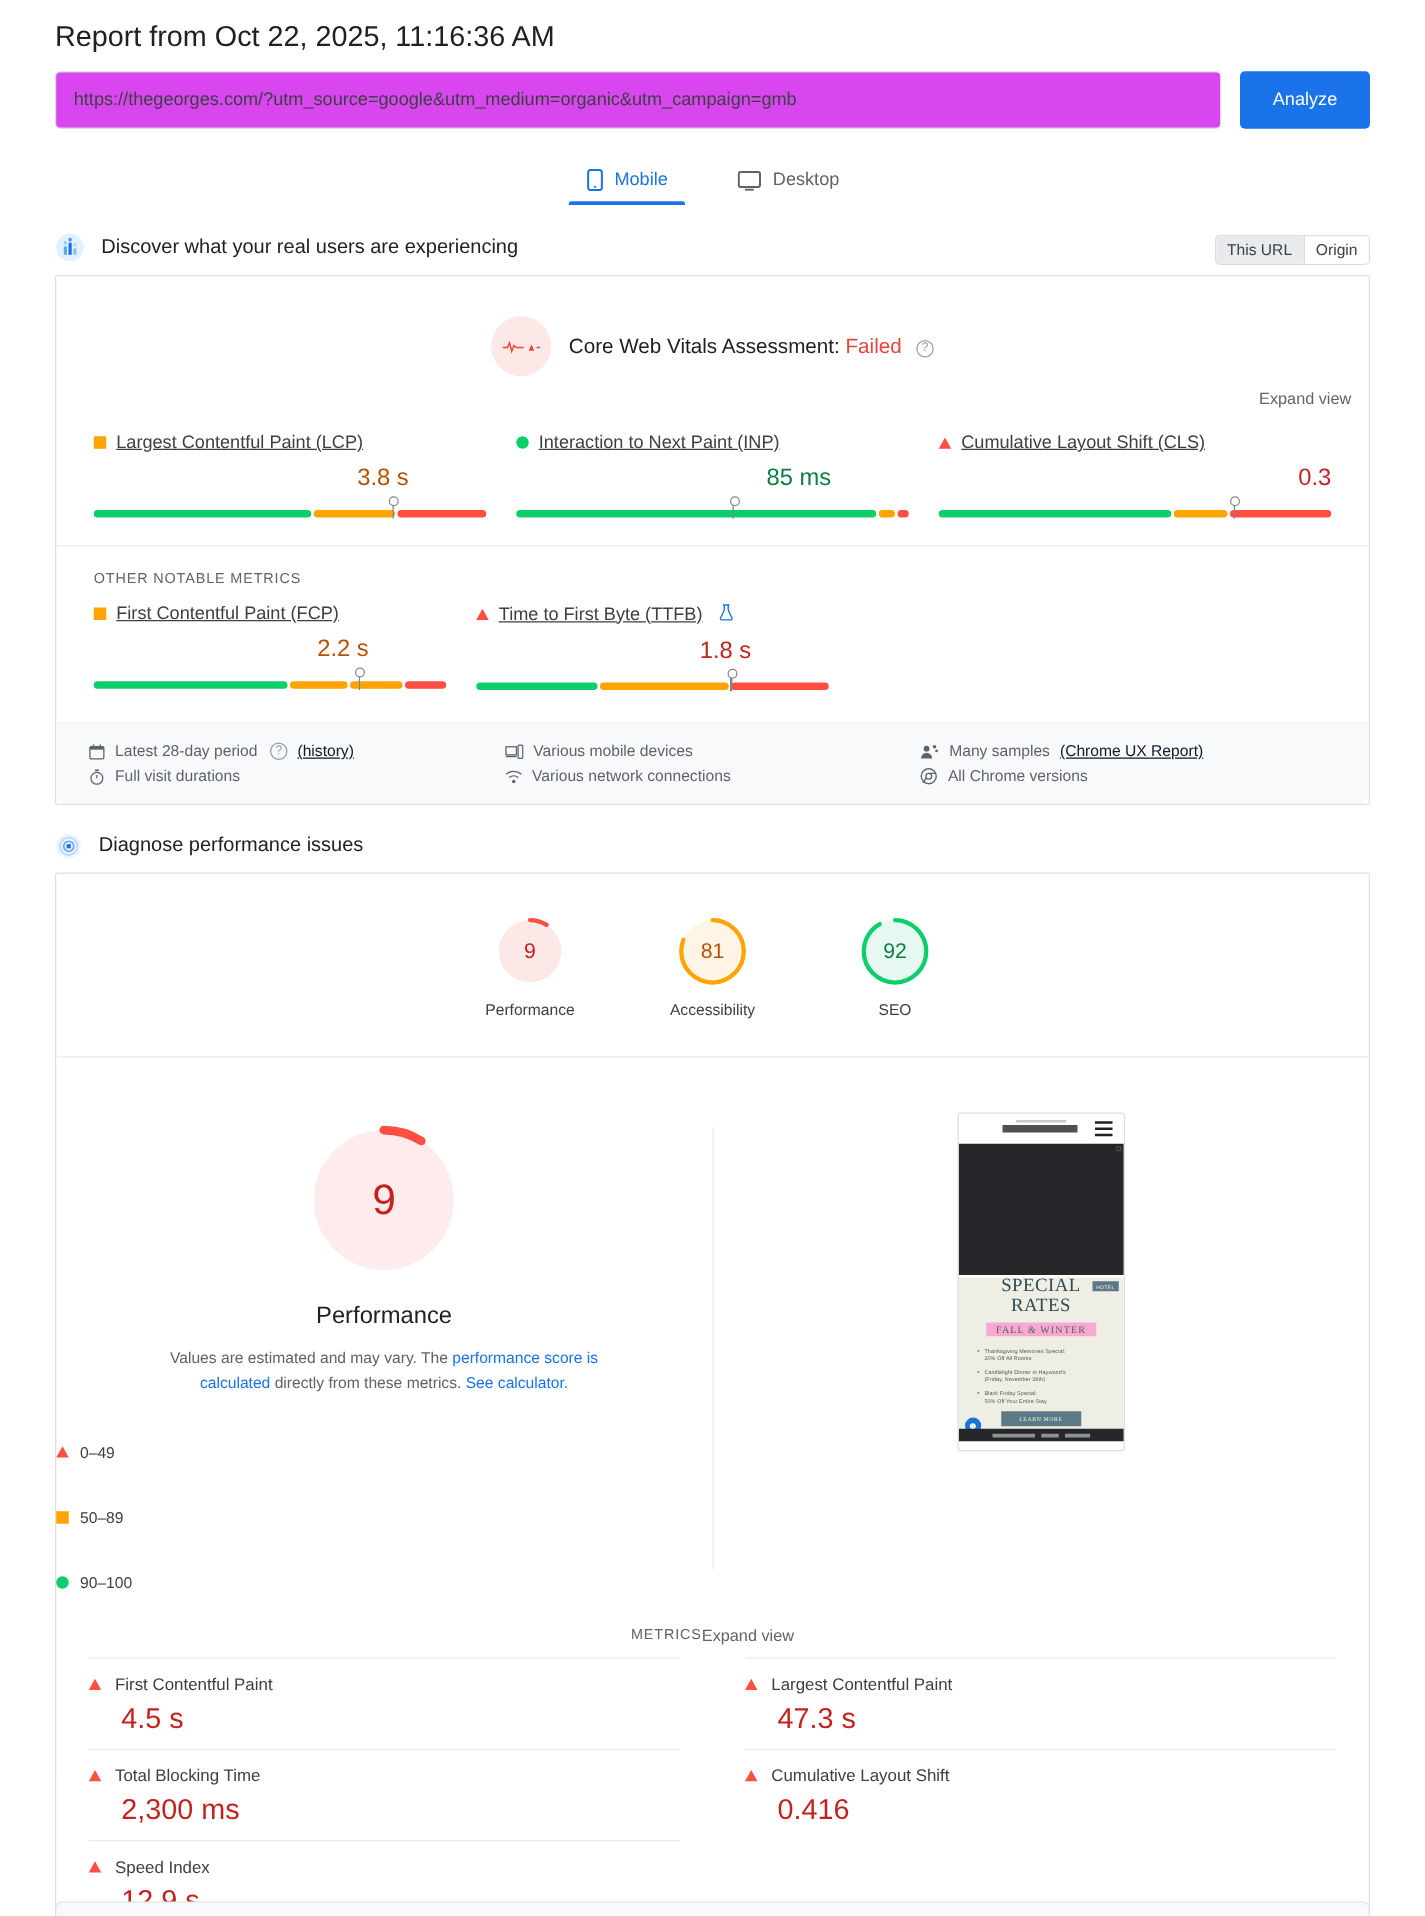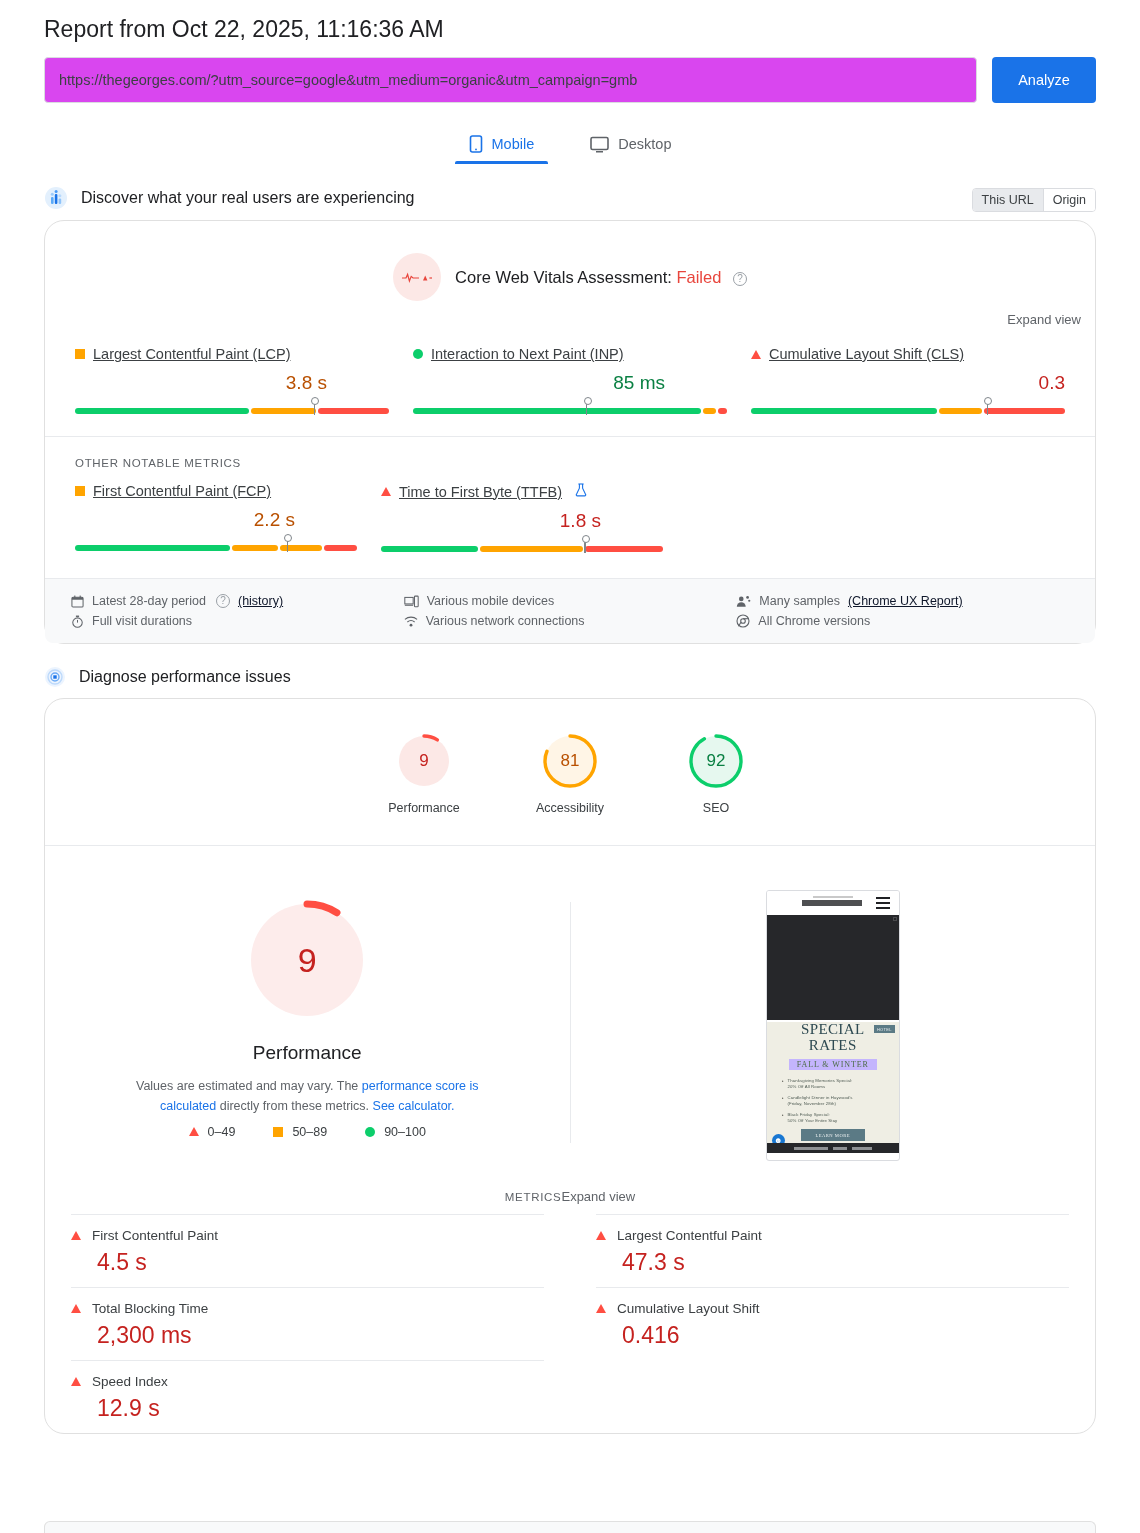--- a/index.html
+++ b/index.html
@@ -58,21 +58,21 @@
     display:flex; border:1px solid #dadce0; border-radius:4px; overflow:hidden;
   }
   .toggle-group div {
     padding:4px 9px; font-size:12.5px; color:#3c4043; cursor:pointer; background:#fff;
   }
   .toggle-group div.sel { background:#e8eaed; }
   .toggle-group div + div { border-left:1px solid #dadce0; }
 
   
   .card {
-    border:1px solid #e0e0e0; border-radius:20px; background:#fff;
+    border:1px solid #e0e0e0; border-radius:2px; background:#fff;
   }
 
   
   .cwv-head {
     display:flex; align-items:center; justify-content:center;
     gap:14px; padding-top:32px;
   }
   .cwv-badge {
     width:48px; height:48px; border-radius:50%; background:#fce8e6;
     display:flex; align-items:center; justify-content:center;
@@ -162,21 +162,21 @@
   .big-gauge .num {
     position:absolute; inset:0; display:flex; align-items:center; justify-content:center;
     font-size:34px; color:#c5221f;
   }
   .perf-name { font-size:19px; color:#202124; margin-top:22px; }
   .perf-note {
     font-size:12.5px; color:#5f6368; line-height:1.62;
     max-width:350px; margin:12px auto 0 auto;
   }
   .perf-note a { color:#1a73e8; text-decoration:none; cursor:pointer; }
-  .legend { display:flex; justify-content:center; gap:38px; margin-top:8px; }
+  .legend { display:flex; justify-content:center; gap:38px; margin-top:38px;flex-direction:column; }
   .legend-item { display:flex; align-items:center; gap:9px; font-size:12.5px; color:#3c4043; }
 
   
   .thumb {
     width:134px; height:271px; border:1px solid #dadce0; border-radius:3px;
     background:#fff; overflow:hidden; position:relative;
   }
   .th-bar { height:24px; background:#fff; position:relative; }
   .th-logo {
     position:absolute; left:50%; top:5px; transform:translateX(-50%);
@@ -193,21 +193,21 @@
     position:absolute; right:4px; top:3px; background:#5b7a85; color:#e9eef0;
     font-size:4px; padding:1.5px 3px; letter-spacing:.3px;
   }
   .th-h1 {
     text-align:center; color:#2e4a52; font-family:"Liberation Serif", serif;
     font-size:15px; line-height:1.04; letter-spacing:.4px; margin-top:2px;
   }
   .th-h2 {
     text-align:center; color:#4b6b45; font-family:"Liberation Serif", serif;
     font-size:8px; letter-spacing:.9px; margin-top:4px;
-    background:#c4b5fd; display:inline-block; padding:1px 8px; position:relative; left:50%;
+    background:#f9a8d4; display:inline-block; padding:1px 8px; position:relative; left:50%;
     transform:translateX(-50%);
   }
   .th-list { margin-top:7px; padding-left:7px; }
   .th-li { display:flex; gap:4px; margin-bottom:5px; }
   .th-li .b { color:#6b6b63; font-size:5px; line-height:6px; }
   .th-li .t { color:#4e5a52; font-size:4.3px; line-height:6px; letter-spacing:.1px; }
   .th-cta {
     margin:3px auto 0 auto; width:64px; height:12px; background:#5b7a85;
     display:flex; align-items:center; justify-content:center;
     color:#eef2f3; font-size:4.6px; letter-spacing:.5px; font-family:"Liberation Serif", serif;

